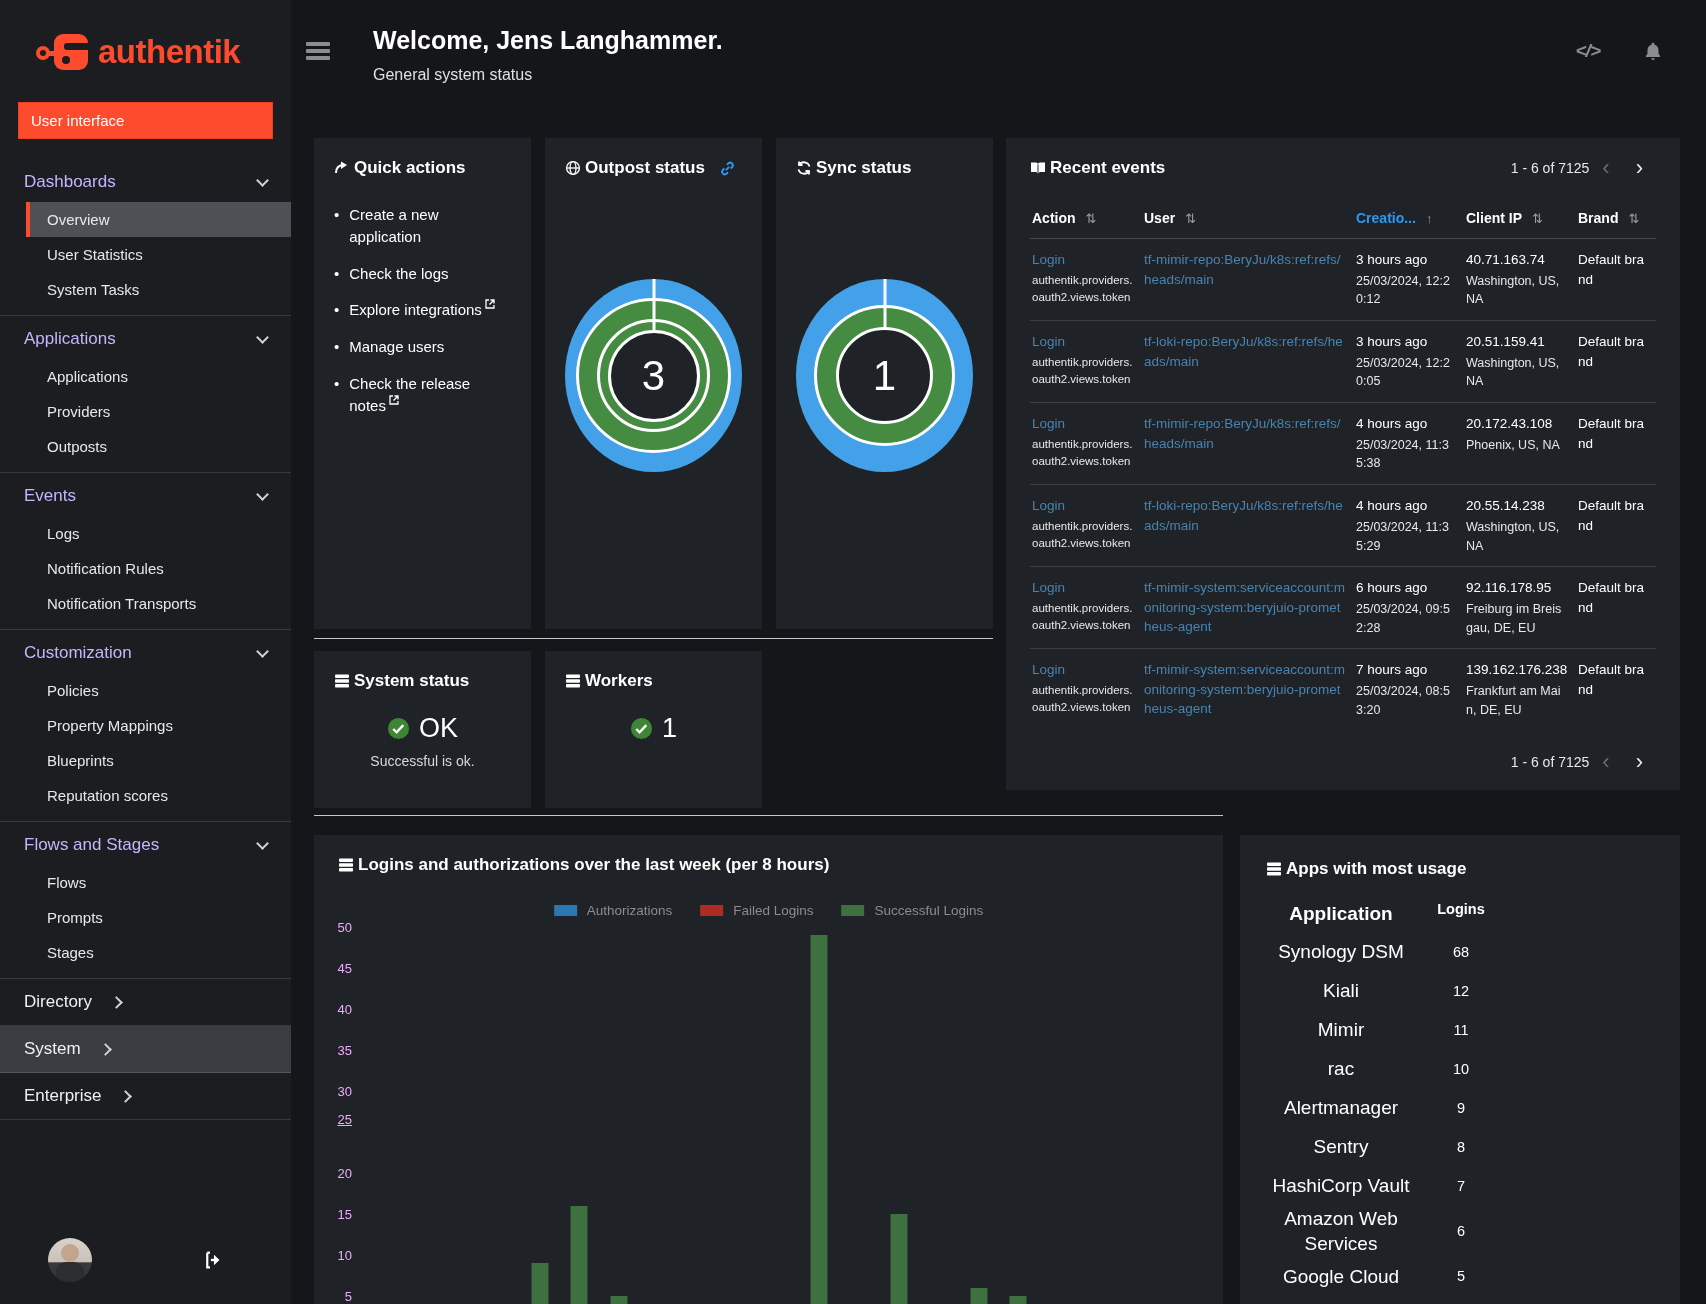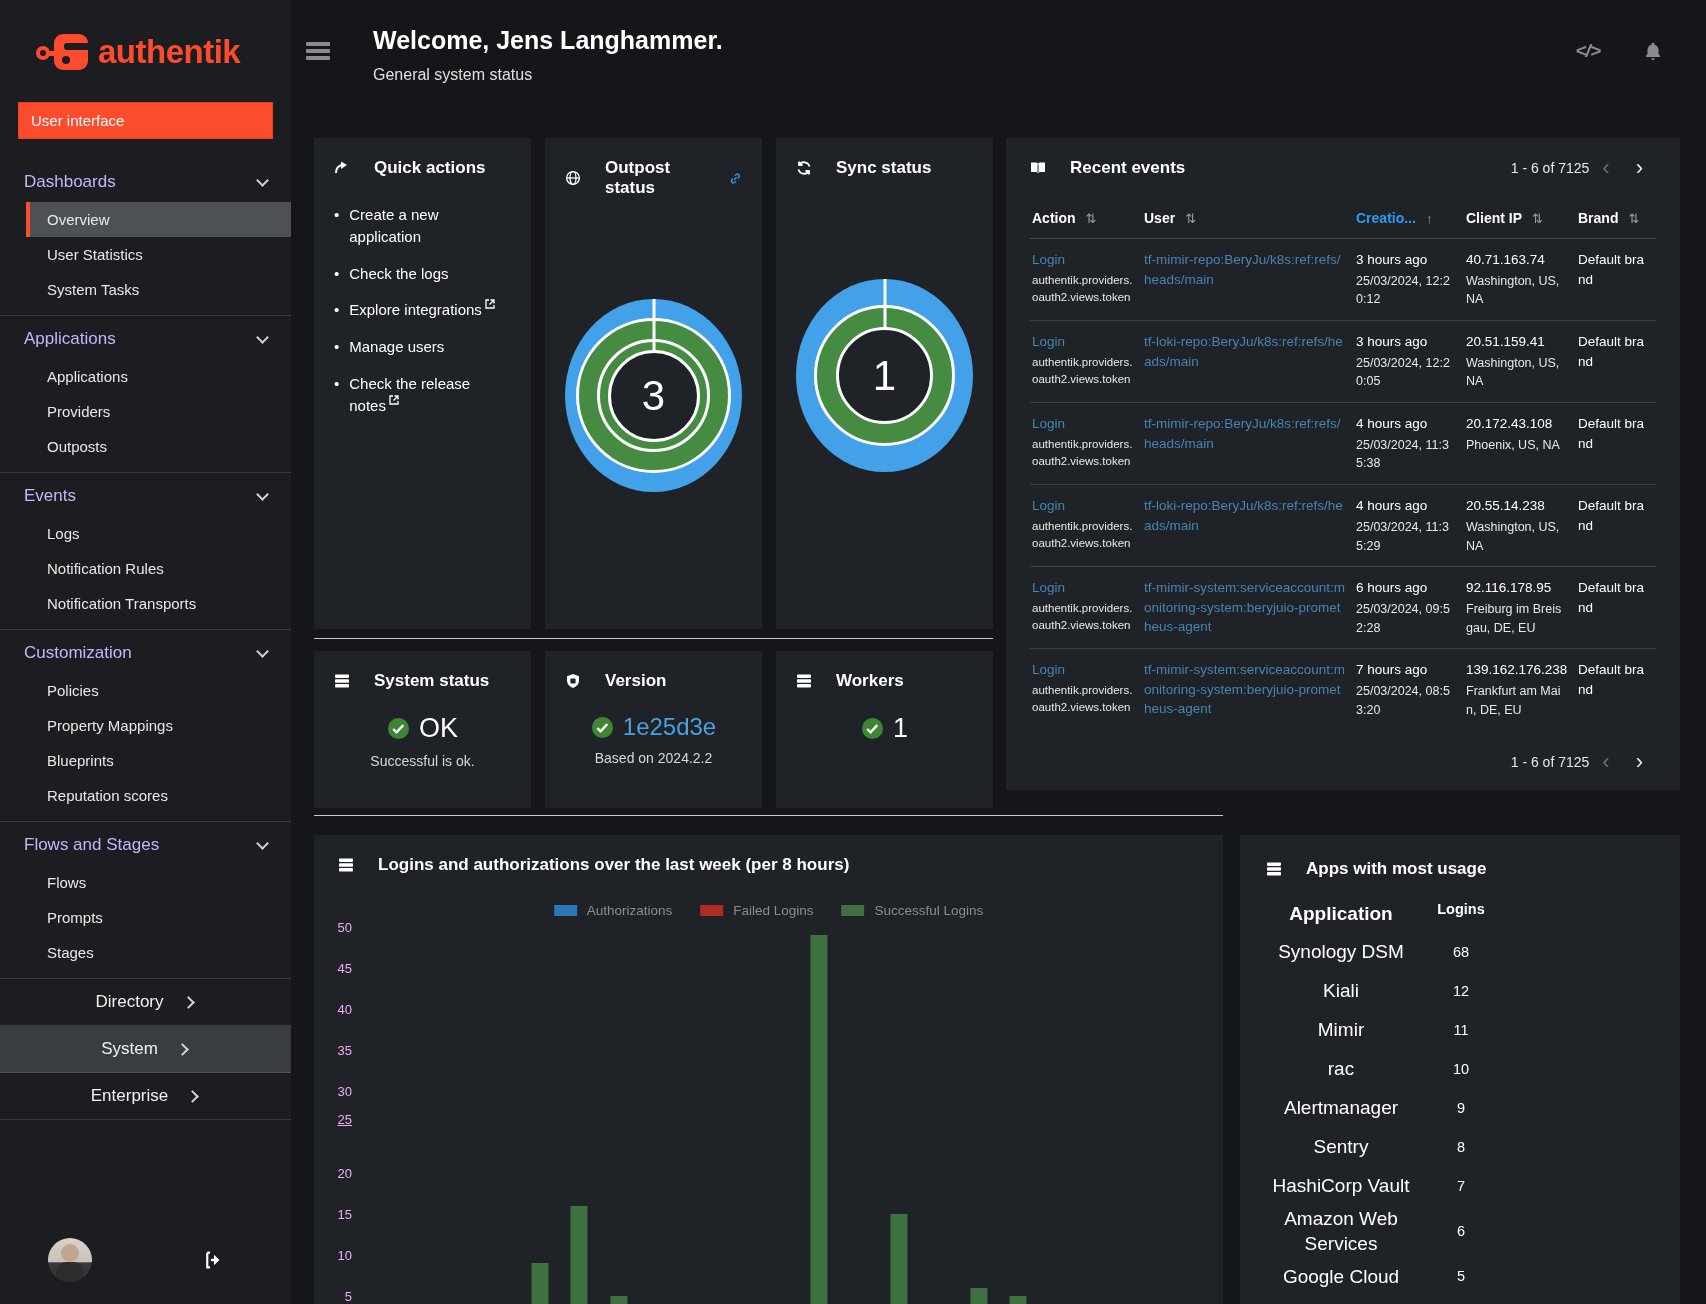--- a/index.html
+++ b/index.html
@@ -35,21 +35,21 @@
   .nav-head span.lbl { font-size:17px; color:#c4b5fd;text-align:right; }
   .chev { width:9px; height:9px; border-right:2.5px solid #d2d2d2; border-bottom:2.5px solid #d2d2d2; display:inline-block; }
   .chev.down { transform:rotate(45deg); margin-top:-4px; }
   .chev.right { transform:rotate(-45deg); margin-right:3px; }
   .nav-item {
     margin-left:26px; padding:9px 0 9px 21px; font-size:15px; color:#e8e8e8;
     cursor:pointer; position:relative;
   }
   .nav-item.active { background:#4d5156; border-left:4px solid #fd4b2d; padding-left:17px; }
   .nav-collapsed {
-    display:flex; align-items:center; justify-content:center;
+    display:flex; align-items:center; justify-content:flex-start;
     padding:13px 24px; border-bottom:1px solid rgba(255,255,255,0.13); cursor:pointer;gap:20px;
   }
   .nav-collapsed span.lbl { font-size:17px; color:#f0f0f0; }
   .nav-collapsed.hl { background:#393d42; }
   .sidebar-footer { display:flex; align-items:center; justify-content:space-between; padding:0 70px 22px 48px; }
   .avatar {
     width:44px; height:44px; border-radius:50%; overflow:hidden; position:relative;
     background:linear-gradient(180deg,#d9d2cb 0%,#c9c2ba 55%,#3a3a3c 56%,#2f3032 100%);
   }
   .avatar::before { content:""; position:absolute; left:13px; top:6px; width:18px; height:18px; border-radius:50%; background:#c2a58c; }
@@ -67,21 +67,21 @@
   .code-icon { font-size:19px; font-weight:bold; color:#8a8d90; cursor:pointer; letter-spacing:-1px; font-style:italic; }
   .bell-svg { width:22px; height:22px; cursor:pointer; }
 
   
   .content { position:absolute; left:23px; right:26px; top:138px; }
   .upper { display:flex; gap:13px; align-items:flex-start; }
   .left-col { width:679px; flex:none; }
   .cards-row { display:flex; gap:14px; }
   .card { background:#1f2226; }
   .small-card { width:217px; height:491px; padding:20px; }
-  .card-head { display:flex; align-items:center; gap:24px; }
+  .card-head { display:flex; align-items:center; gap:4px; }
   .card-head .ttl { font-size:17px; font-weight:bold; }
   .head-ic { width:16px; height:16px; flex:none; }
   .hr1 { border:none; border-top:1px solid #c8c8c8; width:679px; margin:9px 0 0 0; }
   .stats-row { display:flex; gap:14px; margin-top:12px; }
   .stat-card { width:217px; height:157px; padding:20px; }
   .stat-body { display:flex; align-items:center; justify-content:center; gap:9px; margin-top:22px; }
   .stat-value { font-size:27px; }
   .stat-value.blue { color:#4ba0e0; font-size:24px; }
   .stat-detail { text-align:center; font-size:14px; color:#d8d8d8; margin-top:9px; }
   .check-ic { width:23px; height:23px; flex:none; }
@@ -393,37 +393,20 @@
             <div class="stat-body">
               <svg class="check-ic" viewBox="0 0 24 24">
                   <circle cx="12" cy="12" r="11" fill="#3e8635"></circle>
                   <path d="M6.5 12.5l3.5 3.5 7-7.5" stroke="#fff" stroke-width="2.4" fill="none"></path>
                 </svg>
               <span class="stat-value">OK</span>
             </div>
             <div class="stat-detail">Successful is ok.</div>
           </section>
 
-          <section class="card stat-card">
-            <div class="card-head">
-              <svg class="head-ic" viewBox="0 0 16 16" fill="#fff">
-                  <path d="M8 1l6 2.2v4.1c0 3.6-2.4 6.3-6 7.7-3.6-1.4-6-4.1-6-7.7V3.2z"></path>
-                  <rect x="5.4" y="5.4" width="5.2" height="5.2" fill="#1f2226" rx="1"></rect>
-                </svg>
-              <span class="ttl">Version</span>
-            </div>
-            <div class="stat-body">
-              <svg class="check-ic" viewBox="0 0 24 24">
-                  <circle cx="12" cy="12" r="11" fill="#3e8635"></circle>
-                  <path d="M6.5 12.5l3.5 3.5 7-7.5" stroke="#fff" stroke-width="2.4" fill="none"></path>
-                </svg>
-              <span class="stat-value blue">1e25d3e</span>
-            </div>
-            <div class="stat-detail">Based on 2024.2.2</div>
-          </section>
 
           <section class="card stat-card">
             <div class="card-head">
               <svg class="head-ic" viewBox="0 0 16 16" fill="#fff">
                 <rect x="1" y="1.5" width="14" height="3.4" rx="0.8"></rect>
                   <rect x="1" y="6.3" width="14" height="3.4" rx="0.8"></rect>
                   <rect x="1" y="11.1" width="14" height="3.4" rx="0.8"></rect>
               </svg>
               <span class="ttl">Workers</span>
             </div>

